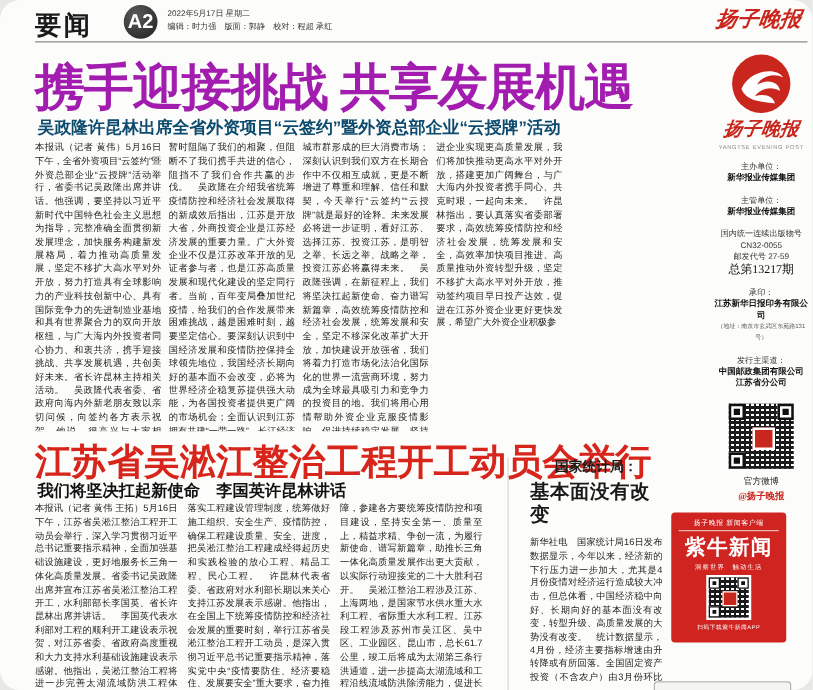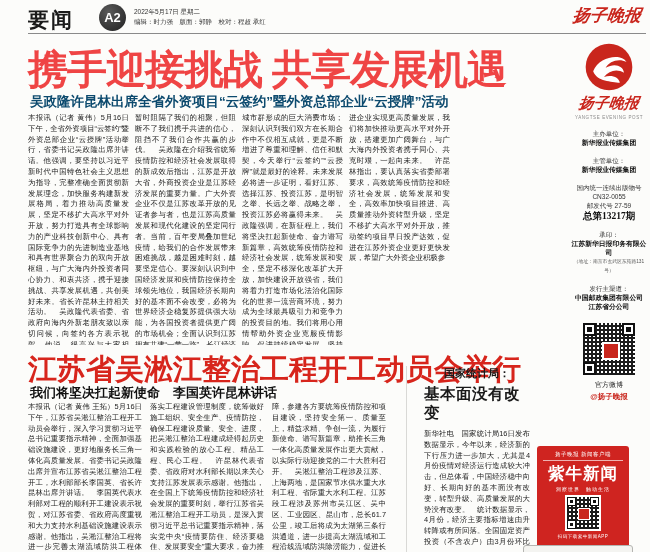--- a/index.html
+++ b/index.html
@@ -1,35 +1,35 @@
 <!DOCTYPE html>
 <html><head>
 <meta charset="utf-8">
 <style>
   html,body{margin:0;padding:0;background:#e8e8e6;}
   .page{
     position:relative;width:650px;height:552px;background:#fcfcfa;
     font-family:"Liberation Sans","DejaVu Sans",sans-serif;color:#1a1a1a;
-    overflow:hidden;margin:0 auto;
+    overflow:hidden;margin:0 auto;border-radius:16px;
   }
   .abs{position:absolute;}
 
   
   .hdr-section{left:28px;top:6px;font-size:21px;font-weight:900;letter-spacing:2px;}
   .hdr-badge{left:99px;top:4px;width:27px;height:27px;border-radius:50%;
     background:radial-gradient(circle at 35% 30%,#5a5a5a,#1f1f1f);
-    color:#fff;font-size:13px;font-weight:bold;display:flex;align-items:center;justify-content:center;text-align:center;}
+    color:#fff;font-size:16px;font-weight:bold;display:flex;align-items:center;justify-content:center;text-align:center;}
   .hdr-meta{left:134px;top:7px;font-size:6.5px;line-height:10px;color:#333;}
   .hdr-logo{left:566px;top:4px;width:82px;text-align:center;color:#c9261d;
     font-weight:900;font-size:17px;font-style:italic;transform:skewX(-8deg);}
   .hdr-rule{left:28px;top:33px;width:618px;height:1px;background:#8a8a8a;}
 
   
   .a1-headline{left:28px;top:42px;width:540px;font-size:40px;font-weight:900;
-    letter-spacing:-1px;white-space:nowrap;color:#ef4444;}
+    letter-spacing:-1px;white-space:nowrap;color:#a21caf;}
   .a1-sub{left:30px;top:93px;font-size:13.5px;font-weight:bold;color:#0c4a6e;}
   .a1-body{left:28px;top:113px;width:532px;height:232px;display:flex;gap:6px;}
   .col{font-size:7.4px;line-height:10.8px;text-align:justify;overflow:hidden;height:100%;color:#222;}
   .a1-body .col{width:101px;flex:0 0 auto;}
 
   
   .a2-headline{left:28px;top:350px;font-size:29px;font-weight:900;color:#d7251c;
     white-space:nowrap;letter-spacing:0;}
   .a2-sub{left:30px;top:384px;font-size:13px;font-weight:bold;color:#111;}
   .a2-body{left:28px;top:402px;width:360px;height:150px;display:flex;gap:8px;}
@@ -44,40 +44,40 @@
     height:116px;overflow:hidden;color:#222;}
 
   
   .sidebar{left:570px;top:42px;width:78px;text-align:center;}
   .sb-logo{display:block;margin:0 auto;}
   .sb-cn{color:#c9261d;font-weight:900;font-size:15px;font-style:italic;
     transform:skewX(-8deg);margin-top:2px;}
   .sb-en{font-size:4.5px;letter-spacing:0.6px;color:#8a8a8a;margin-top:2px;}
   .sb-block{margin-top:9px;font-size:6.5px;line-height:9px;color:#333;}
   .sb-strong{font-weight:bold;color:#111;font-size:6.8px;}
-  .sb-issue{font-size:9.5px;font-weight:bold;color:#111;margin-top:2px;
+  .sb-issue{font-size:9.5px;font-weight:normal;color:#111;margin-top:2px;
     font-family:"Liberation Serif","DejaVu Serif",serif;}
   .sb-addr{font-size:4.8px;color:#555;}
 
   
   .qr{position:relative;background:#fff;
     background-image:
       repeating-linear-gradient(0deg,#1b1b1b 0 2px,transparent 2px 4px),
       repeating-linear-gradient(90deg,#1b1b1b 0 2px,#fff 2px 4px);}
   .qr i{position:absolute;width:9px;height:9px;border:2px solid #111;background:#fff;}
   .qr i::after{content:"";position:absolute;inset:2px;background:#111;}
   .qr i.tl{left:0;top:0;} .qr i.tr{right:0;top:0;} .qr i.bl{left:0;bottom:0;}
   .qr b{position:absolute;left:50%;top:50%;width:14px;height:14px;margin:-7px 0 0 -7px;
     background:#c9261d;border:2px solid #fff;}
   .qr-main{width:52px;height:52px;margin:12px auto 0;}
   .sb-weibo{margin-top:5px;font-size:7px;color:#222;}
-  .sb-handle{margin-top:2px;font-size:7.5px;font-weight:bold;color:#c9261d;}
+  .sb-handle{margin-top:2px;font-size:7.5px;font-weight:bold;color:#c9261d;font-family:Liberation Serif, serif;}
 
   
-  .ziniu{left:537px;top:446px;width:92px;height:104px;background:#cf2420;
+  .ziniu{left:537px;top:410px;width:92px;height:104px;background:#cf2420;
     border-radius:3px;color:#fff;text-align:center;padding:5px 6px;box-sizing:border-box;}
   .zn-top{font-size:5.5px;border-bottom:1px solid rgba(255,255,255,.65);
     padding-bottom:2px;letter-spacing:0.5px;}
   .zn-title{font-size:16.5px;font-weight:900;letter-spacing:1px;margin-top:2px;}
   .zn-slogan{font-size:5px;letter-spacing:1px;margin-top:1px;}
   .zn-qrwrap{width:36px;height:36px;background:#fff;margin:3px auto 0;padding:2px;box-sizing:border-box;}
   .qr-small{width:32px;height:32px;}
   .qr-small i{width:7px;height:7px;border-width:1px;}
   .qr-small b{width:10px;height:10px;margin:-5px 0 0 -5px;border-width:1px;}
   .zn-dl{font-size:4.5px;margin-top:3px;letter-spacing:0.5px;}

